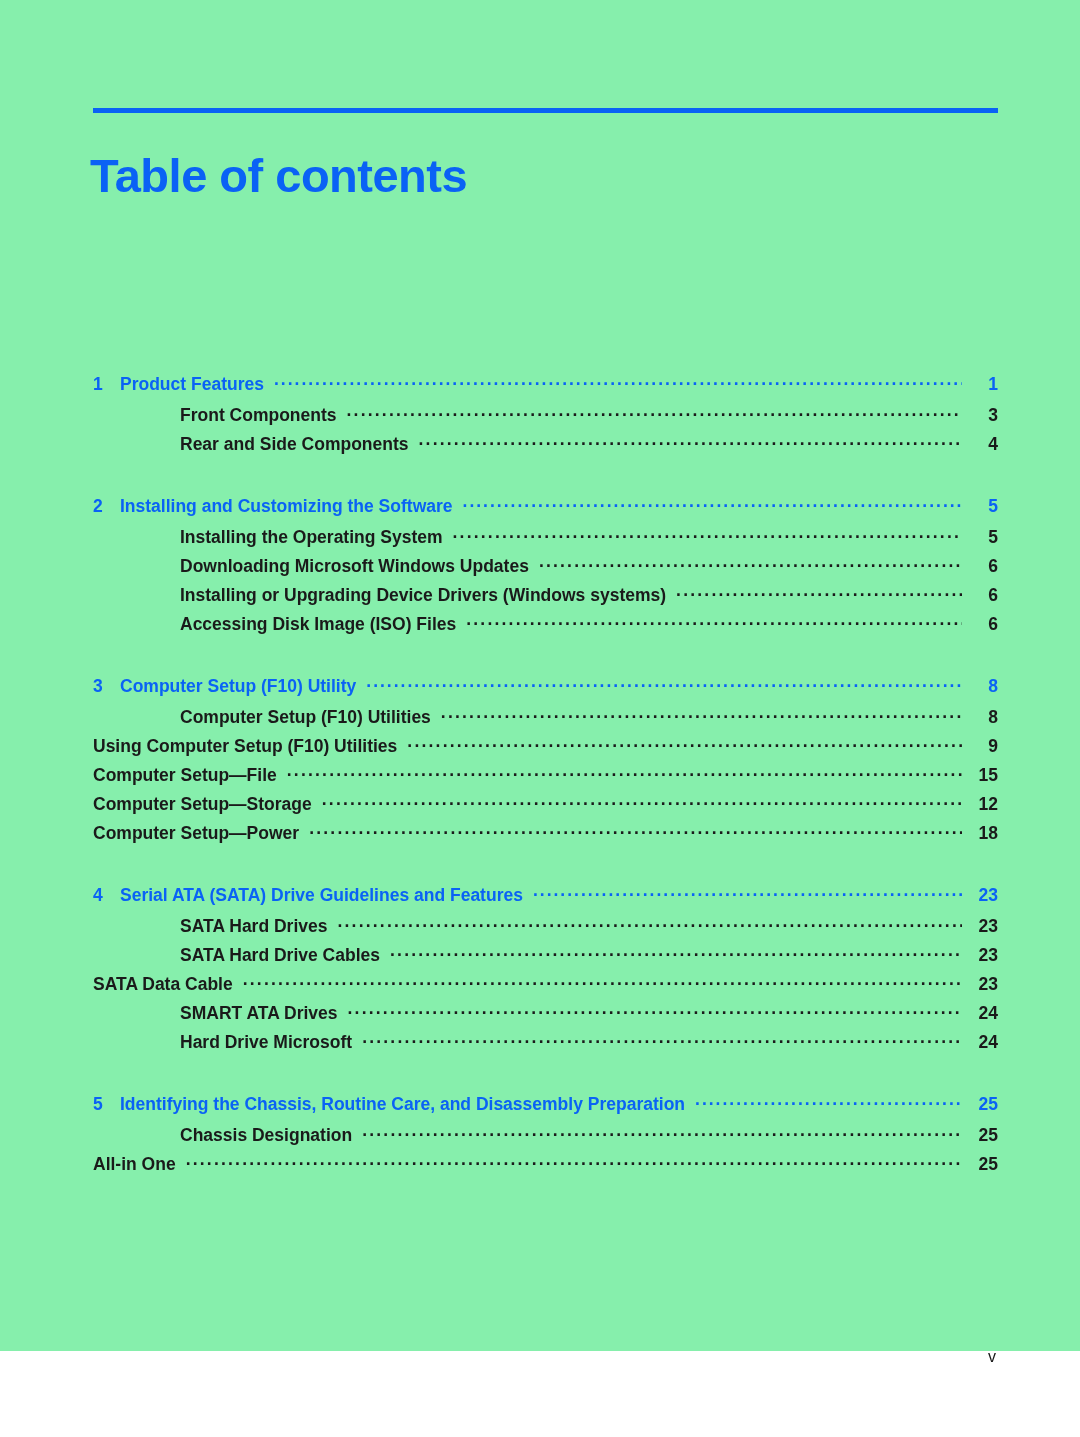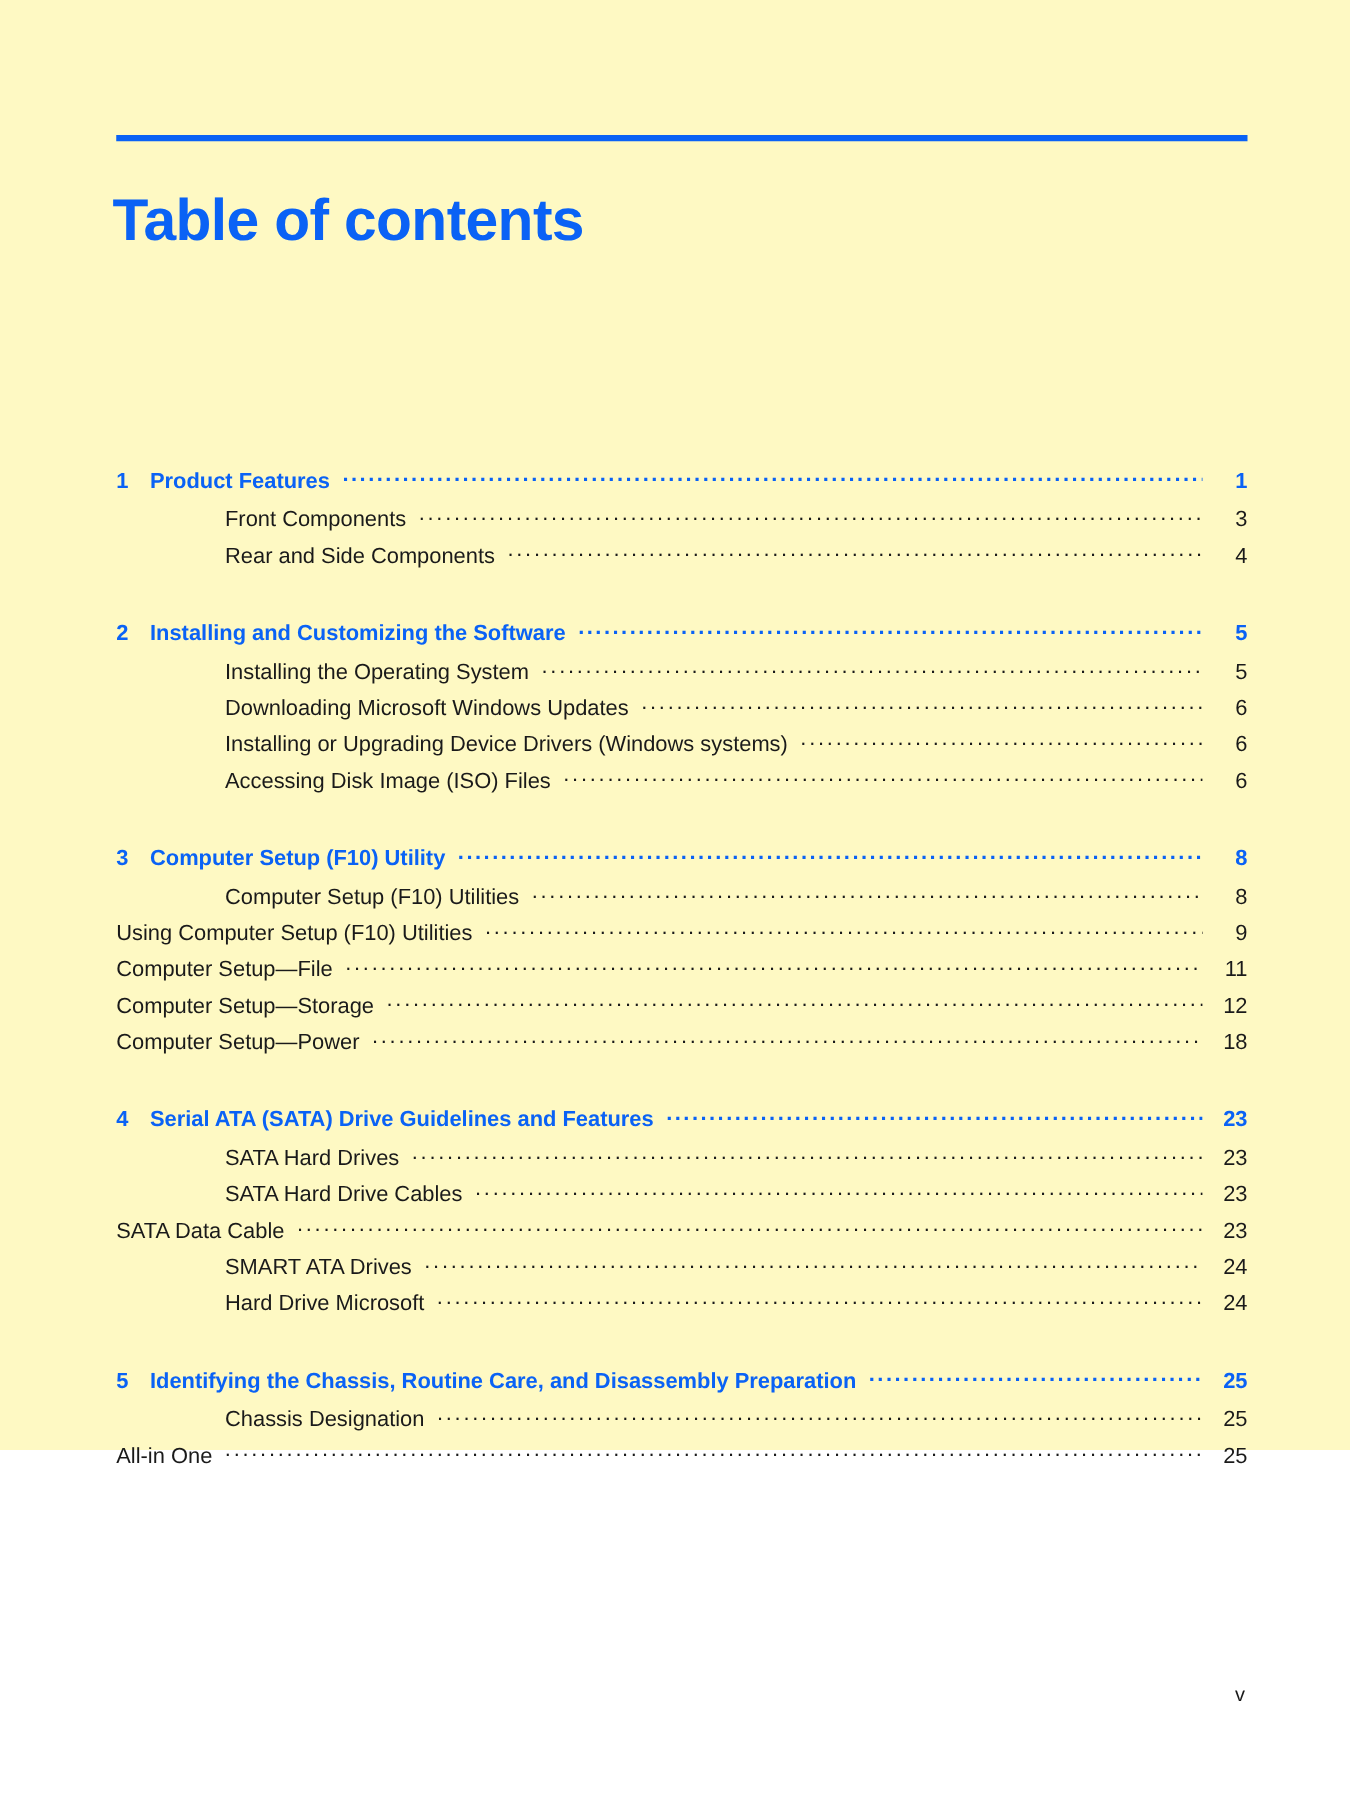--- a/index.html
+++ b/index.html
@@ -15,22 +15,22 @@
     font-family: "Liberation Sans", sans-serif;
     color: #000000;
     overflow: hidden;
   }
 
   .page {
     position: absolute;
     left: 0;
     top: 0;
     width: 1080px;
-    height: 1160px;
-    background: #fef9c3;
+    height: 1351px;
+    background: #86efac;
   }
 
   
   .title-rule {
     position: absolute;
     left: 93px;
     top: 108px;
     width: 905px;
     height: 5px;
     background: #0a62f5;
@@ -57,20 +57,21 @@
   }
 
   .toc-row {
     display: flex;
     align-items: baseline;
     width: 100%;
     height: 29px;
     font-size: 17.5px;
     color: #1a1a1a;
     white-space: nowrap;
+    font-weight: bold;
   }
 
   
   .toc-row.chapter {
     color: #0a62f5;
     font-weight: bold;
     font-size: 17.5px;
     height: 31px;
     margin-top: 33px;
   }
@@ -196,21 +197,21 @@
         <span class="page-num">8</span>
       </div>
       <div class="toc-row lvl2">
         <span class="entry-label">Using Computer Setup (F10) Utilities</span>
         <span class="leader"></span>
         <span class="page-num">9</span>
       </div>
       <div class="toc-row lvl2">
         <span class="entry-label">Computer Setup—File</span>
         <span class="leader"></span>
-        <span class="page-num">11</span>
+        <span class="page-num">15</span>
       </div>
       <div class="toc-row lvl2">
         <span class="entry-label">Computer Setup—Storage</span>
         <span class="leader"></span>
         <span class="page-num">12</span>
       </div>
       <div class="toc-row lvl2">
         <span class="entry-label">Computer Setup—Power</span>
         <span class="leader"></span>
         <span class="page-num">18</span>

